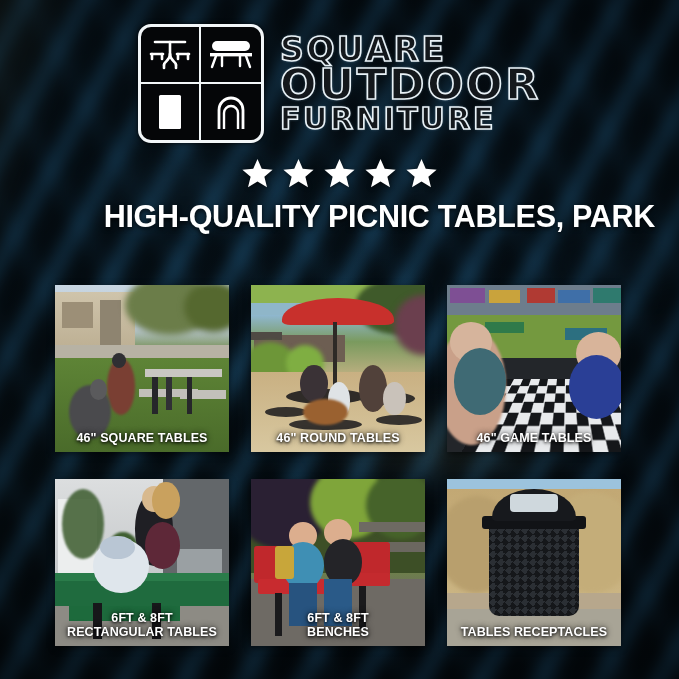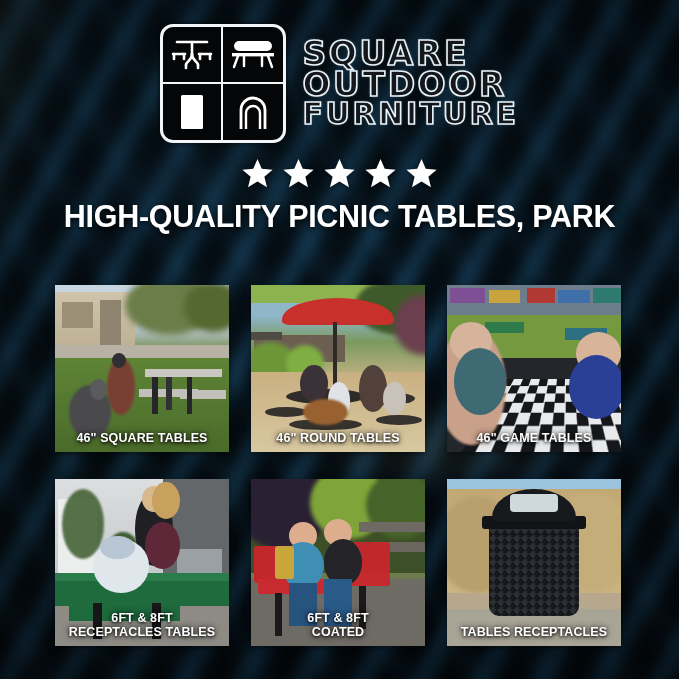--- a/index.html
+++ b/index.html
@@ -59,29 +59,29 @@
 
   .wordmark{display:flex;flex-direction:column;line-height:.92;}
   .wm{
     font-family:"DejaVu Sans",sans-serif;
     font-weight:700;font-size:33px;letter-spacing:2.6px;
     color:#14181c;
     -webkit-text-stroke:1.6px #e9f2f7;
     text-shadow:0 0 3px rgba(160,200,225,.55);
     white-space:nowrap;
   }
-  .wm.l2{font-size:33px;}
+  .wm.l2{font-size:43px;}
   .wm.l3{font-size:30px;}
 
   
   .stars{position:absolute;left:0;right:0;top:157px;display:flex;justify-content:center;gap:8px;}
   .star{width:33px;height:33px;color:#fff;filter:drop-shadow(0 1px 2px rgba(0,0,0,.6));}
 
   
-  .headline{position:absolute;left:24px;right:24px;top:200px;text-align:center;
+  .headline{position:absolute;left:24px;right:24px;top:200px;text-align:right;
     color:#fff;font-weight:700;font-size:30.5px;line-height:1.06;letter-spacing:-.3px;
     text-shadow:0 2px 4px rgba(0,0,0,.72);}
   .headline div{white-space:nowrap;}
 
   
   .grid{position:absolute;left:55px;top:285px;width:570px;
     display:grid;grid-template-columns:174px 174px 174px;
     column-gap:22px;row-gap:27px;}
   .tile{position:relative;height:167px;overflow:hidden;background:#1a2a33;
     box-shadow:0 2px 6px rgba(0,0,0,.5);}
@@ -293,21 +293,21 @@
           <div class="rect" style="left:0;top:58%;width:100%;height:20%;background:#1f6b3e;"></div>
           <div class="rect" style="left:0;top:56%;width:100%;height:5%;background:#2a7c4a;"></div>
           <div class="rect" style="left:0;top:76%;width:100%;height:24%;background:#8d8b84;"></div>
           <div class="rect" style="left:8%;top:76%;width:64%;height:9%;background:#1d6a3c;"></div>
           <div class="rect" style="left:22%;top:74%;width:5%;height:22%;background:#17171a;"></div>
           <div class="rect" style="left:56%;top:74%;width:5%;height:22%;background:#17171a;"></div>
           <div class="blob" style="left:22%;top:36%;width:32%;height:32%;background:#dfe6ec;"></div>
           <div class="blob" style="left:26%;top:34%;width:20%;height:14%;background:#b9c6d4;"></div>
           <div class="cap">
             <span class="l">6FT &amp; 8FT</span>
-            <span class="l">RECEPTACLES TABLES</span>
+            <span class="l">RECTANGULAR TABLES</span>
           </div>
         </div>
       </div>
 
       <div class="tile">
         <div class="photo p5">
           <div class="rect" style="left:0;top:0;width:100%;height:56%;background:#3d4f26;"></div>
           <div class="blob" style="left:-10%;top:-12%;width:56%;height:54%;background:#2a2033;filter:blur(2px);"></div>
           <div class="blob" style="left:34%;top:-8%;width:44%;height:44%;background:#7fa53a;filter:blur(2px);"></div>
           <div class="blob" style="left:66%;top:-4%;width:40%;height:40%;background:#46632a;filter:blur(2px);"></div>
@@ -322,21 +322,21 @@
           <div class="rect" style="left:62%;top:64%;width:4%;height:26%;background:#1a1a1c;"></div>
           <div class="blob" style="left:22%;top:26%;width:16%;height:16%;background:#dcae8e;"></div>
           <div class="blob" style="left:42%;top:24%;width:16%;height:16%;background:#dcae8e;"></div>
           <div class="blob" style="left:18%;top:38%;width:24%;height:28%;background:#3f8fb4;"></div>
           <div class="blob" style="left:42%;top:36%;width:22%;height:28%;background:#242428;"></div>
           <div class="rect" style="left:14%;top:40%;width:11%;height:20%;background:#c8a63a;border-radius:3px;"></div>
           <div class="rect" style="left:22%;top:62%;width:16%;height:26%;background:#27537f;"></div>
           <div class="rect" style="left:42%;top:60%;width:16%;height:28%;background:#2a5a88;"></div>
           <div class="cap">
             <span class="l">6FT &amp; 8FT</span>
-            <span class="l">COATED</span>
+            <span class="l">BENCHES</span>
           </div>
         </div>
       </div>
 
       <div class="tile">
         <div class="photo p6">
           <div class="rect" style="left:0;top:0;width:100%;height:10%;background:#9cc3dd;"></div>
           <div class="rect" style="left:0;top:6%;width:100%;height:66%;background:linear-gradient(#c2a874,#cbb583);"></div>
           <div class="blob" style="left:-6%;top:10%;width:46%;height:58%;background:#b89f6d;filter:blur(2px);"></div>
           <div class="blob" style="left:58%;top:8%;width:50%;height:60%;background:#c4ad79;filter:blur(2px);"></div>

